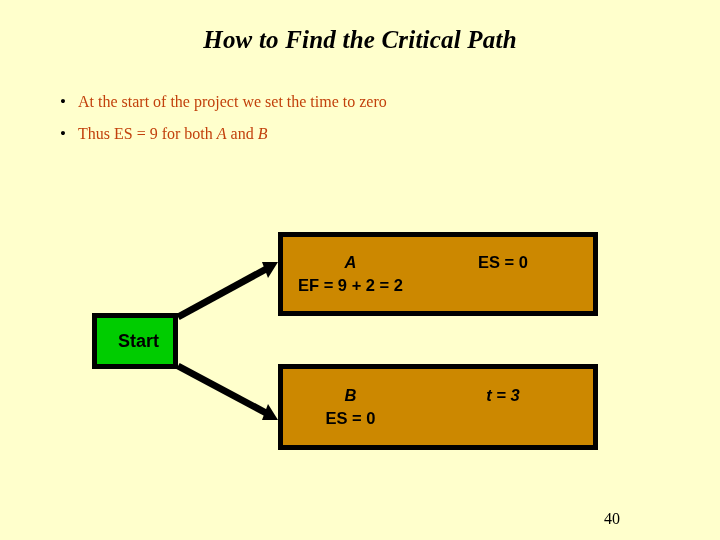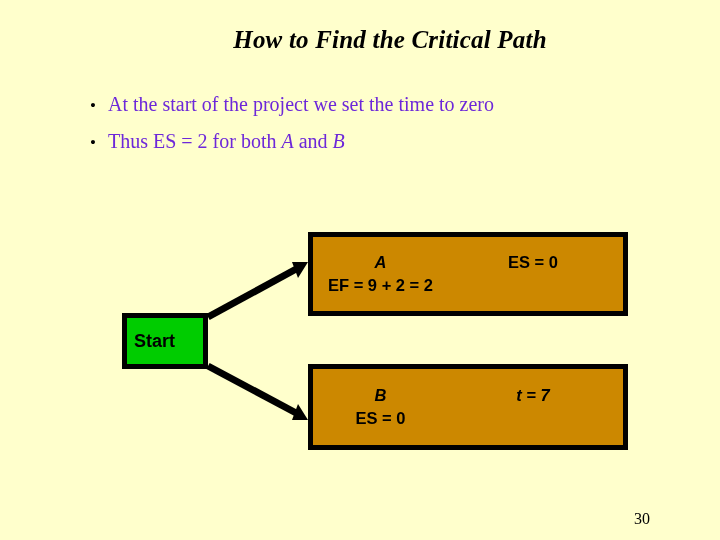--- a/index.html
+++ b/index.html
@@ -12,21 +12,20 @@
     background: #FFFFCC;
     font-family: "Liberation Serif", serif;
     overflow: hidden;
     position: relative;
   }
 
   .slide {
     position: relative;
     width: 644px;
     height: 540px;
-    margin-left: 30px;
   }
 
   
   .slide-title {
     position: absolute;
     left: 0;
     top: 26px;
     width: 720px;
     text-align: center;
     font-family: "Liberation Serif", serif;
@@ -54,22 +53,22 @@
     flex: 0 0 24px;
     font-size: 17px;
     line-height: 1;
     color: #000000;
     text-align: left;
     padding-left: 6px;
     box-sizing: border-box;
   }
   .bullet-text {
     font-family: "Liberation Serif", serif;
-    font-size: 20px;
-    color: #6d28d9;
+    font-size: 16px;
+    color: #c2410c;
     line-height: 1.15;
     white-space: pre;
     text-align: center;
   }
   .bullet-text i {
     font-style: italic;
   }
 
   
   .diagram {
@@ -105,21 +104,21 @@
     height: 56px;
     background: #00CC00;
     display: flex;
     align-items: center;
     justify-content: flex-start;
   }
   .node-start .start-label {
     font-family: "Liberation Sans", sans-serif;
     font-weight: bold;
     font-size: 18px;
-    padding-left: 7px;
+    padding-left: 21px;
     color: #000000;
   }
 
   .node-task {
     background: #CC8800;
     width: 320px;
     display: flex;
     align-items: center;
     justify-content: center;
   }
@@ -164,21 +163,21 @@
 
   <div class="bullets">
 
     <div class="bullet-row">
       <span class="bullet-mark">•</span>
       <span class="bullet-text">At the start of the project we set the time to zero</span>
     </div>
 
     <div class="bullet-row">
       <span class="bullet-mark">•</span>
-      <span class="bullet-text"><span>Thus ES = 2 for both </span><i>A</i><span> and </span><i>B</i></span>
+      <span class="bullet-text"><span>Thus ES = 9 for both </span><i>A</i><span> and </span><i>B</i></span>
     </div>
 
   </div>
 
   <div class="diagram">
 
     <svg class="connectors" viewBox="0 0 720 540">
       <line x1="178" y1="317" x2="268" y2="268" stroke="#000000" stroke-width="7"></line>
       <polygon points="278,262 262,262 268,278" fill="#000000"></polygon>
       <line x1="178" y1="366" x2="268" y2="414" stroke="#000000" stroke-width="7"></line>
@@ -193,22 +192,22 @@
       <div class="task-grid">
         <div class="cell cell-name">A</div>
         <div class="cell">ES = 0</div>
         <div class="cell">EF = 9 + 2 = 2</div>
       </div>
     </div>
 
     <div class="node node-task node-b">
       <div class="task-grid">
         <div class="cell cell-name">B</div>
-        <div class="cell cell-dur">t = 7</div>
+        <div class="cell cell-dur">t = 3</div>
         <div class="cell">ES = 0</div>
       </div>
     </div>
 
   </div>
 
-  <div class="page-number">30</div>
+  <div class="page-number">40</div>
 
 </div>
 
 </body></html>

